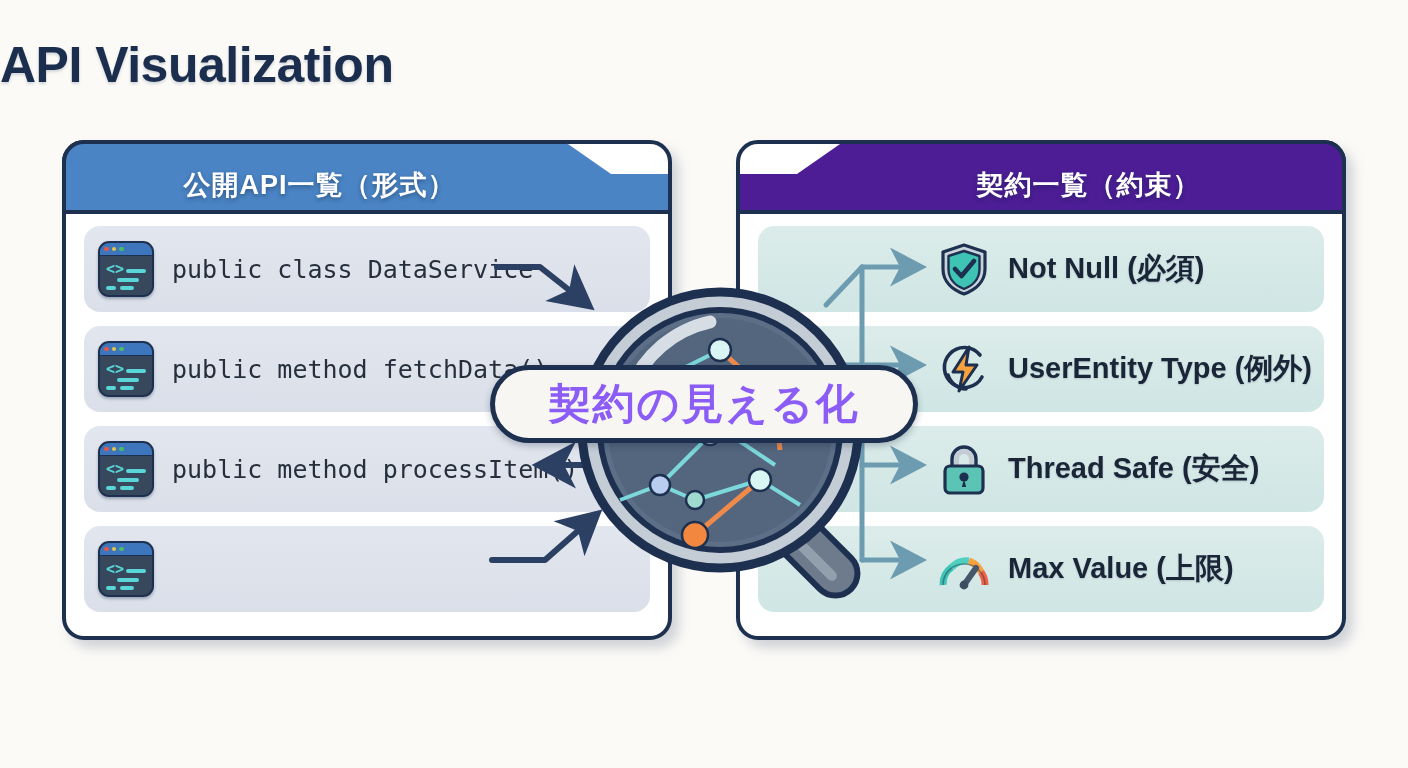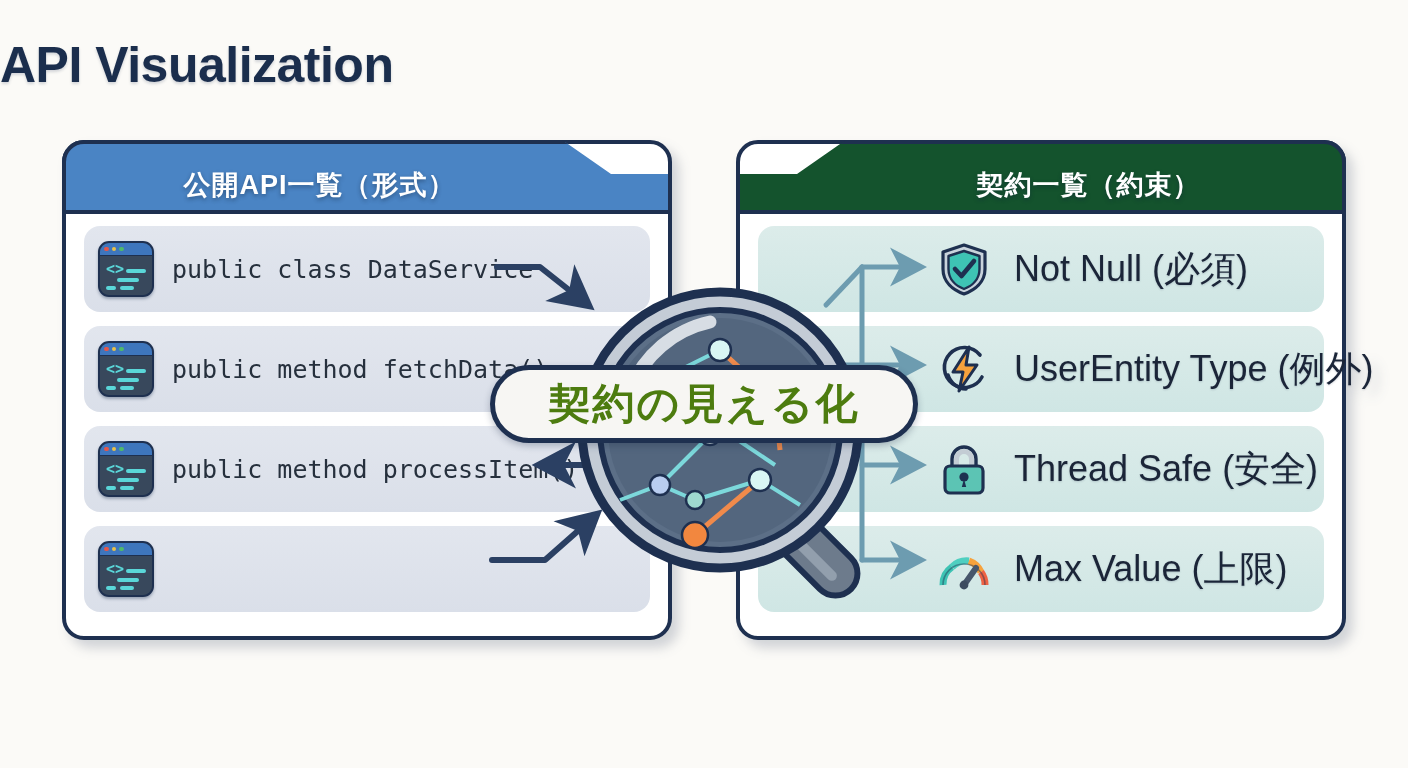--- a/index.html
+++ b/index.html
@@ -70,21 +70,21 @@
     justify-content: center;
   }
   .panel-left .panel-head {
     width: 610px;
     background: #4a84c4;
     border-radius: 22px 22px 0 0;
     clip-path: polygon(0 0, 82% 0, 90% 46%, 100% 46%, 100% 100%, 0 100%);
   }
   .panel-right .panel-head {
     width: 610px;
-    background: #14532d;
+    background: #4c1d95;
     border-radius: 22px 22px 0 0;
     clip-path: polygon(18% 0, 100% 0, 100% 100%, 0 100%, 0 46%, 10% 46%);
   }
   .panel-head-title {
     font-size: 27px;
     font-weight: bold;
     color: #ffffff;
     letter-spacing: 1px;
     text-shadow: 0 2px 4px rgba(18,35,60,.45);
     position: relative;
@@ -167,23 +167,23 @@
   .contract-row {
     height: 86px;
     background: linear-gradient(180deg, #dcecea 0%, #cfe6e4 100%);
     border-radius: 16px;
     display: flex;
     align-items: center;
     padding-left: 178px;
   }
   .contract-icon { width: 56px; height: 56px; flex: none; }
   .contract-text {
-    margin-left: 22px;
-    font-size: 36px;
-    font-weight: normal;
+    margin-left: 16px;
+    font-size: 29px;
+    font-weight: bold;
     color: #1b2538;
     white-space: nowrap;
     text-shadow: 0 1px 2px rgba(30,45,70,.18);
   }
 
   
   .wires { position: absolute; inset: 0; width: 1408px; height: 768px; }
 
   
   .magnifier { position: absolute; left: 560px; top: 250px; width: 380px; height: 360px; }
@@ -198,21 +198,21 @@
     border: 5px solid #1e3050;
     border-radius: 40px;
     display: flex;
     align-items: center;
     justify-content: center;
     box-shadow: 0 3px 7px rgba(25,40,68,.28);
   }
   .center-badge-text {
     font-size: 42px;
     font-weight: bold;
-    color: #4d7c0f;
+    color: #8b5cf6;
     letter-spacing: 2px;
   }
 </style>
 </head>
 <body>
 
 <div class="stage">
 
   <div class="page-title">API Visualization</div>
 

